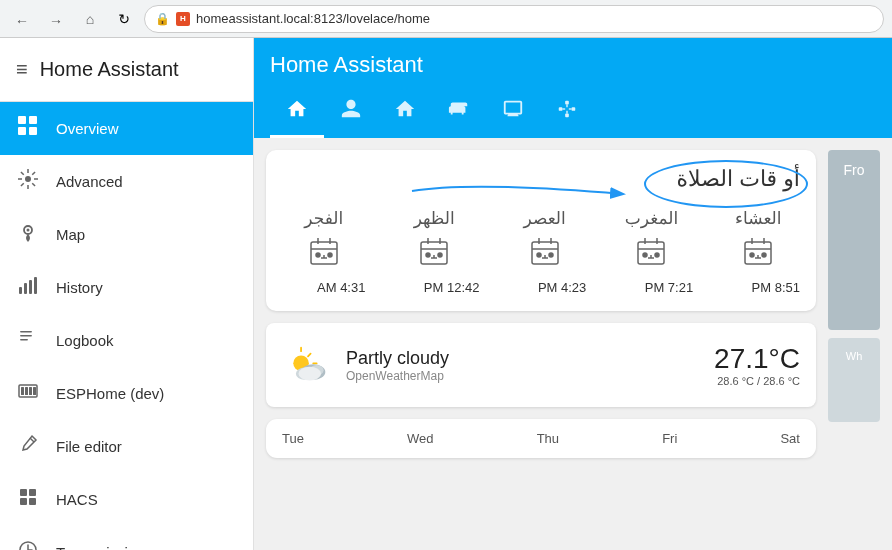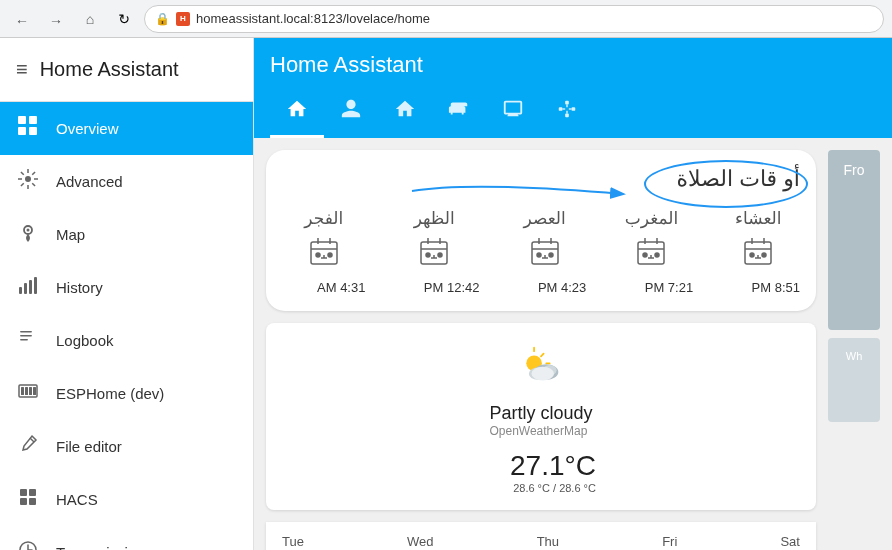--- a/index.html
+++ b/index.html
@@ -165,21 +165,21 @@
     
     .cards-area {
       flex: 1;
       display: flex;
       flex-direction: column;
       gap: 12px;
     }
 
     .prayer-card {
       background: #fff;
-      border-radius: 19px;
+      border-radius: 10px;
       padding: 16px;
       box-shadow: 0 1px 3px rgba(0,0,0,0.12);
       position: relative;
     }
     .prayer-card-title {
       font-size: 22px;
       font-weight: 500;
       color: #333;
       text-align: right;
       direction: rtl;
@@ -226,21 +226,20 @@
     }
 
     .weather-card {
       background: #fff;
       border-radius: 8px;
       padding: 16px;
       box-shadow: 0 1px 3px rgba(0,0,0,0.12);
       display: flex;
       align-items: center;
       gap: 12px;
-      flex-direction: column;
     }
     .weather-icon-wrap {
       width: 52px;
       height: 52px;
       flex-shrink: 0;
     }
     .weather-icon-wrap svg { width: 100%; height: 100%; }
     .weather-info {
       flex: 1;
     }
@@ -261,21 +260,21 @@
       margin-left: 24px;
     }
     .weather-range {
       font-size: 11px;
       color: #555;
       text-align: right;
     }
 
     .weather-forecast {
       background: #fff;
-      border-radius: 0;
+      border-radius: 11px;
       padding: 12px 16px;
       box-shadow: 0 1px 3px rgba(0,0,0,0.12);
       display: flex;
       justify-content: space-between;
     }
     .forecast-day {
       text-align: center;
       font-size: 13px;
       color: #555;
     }

